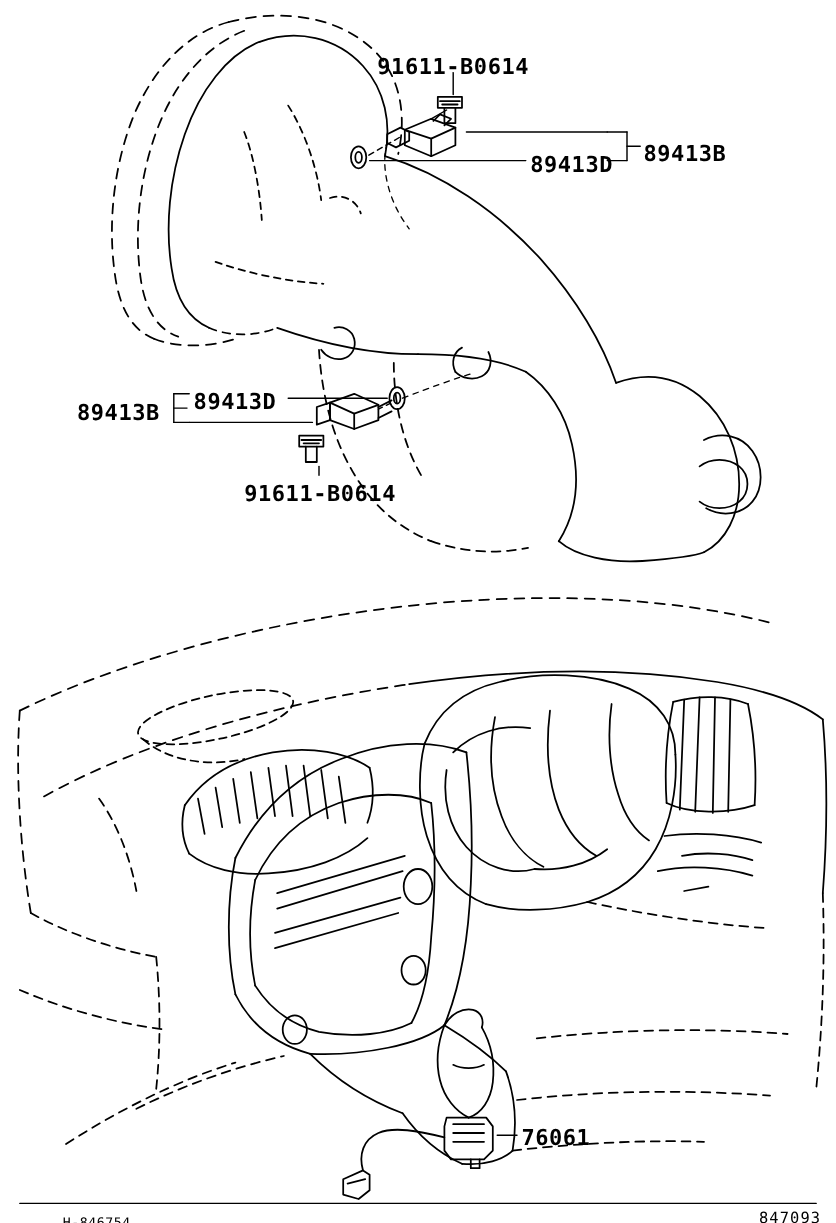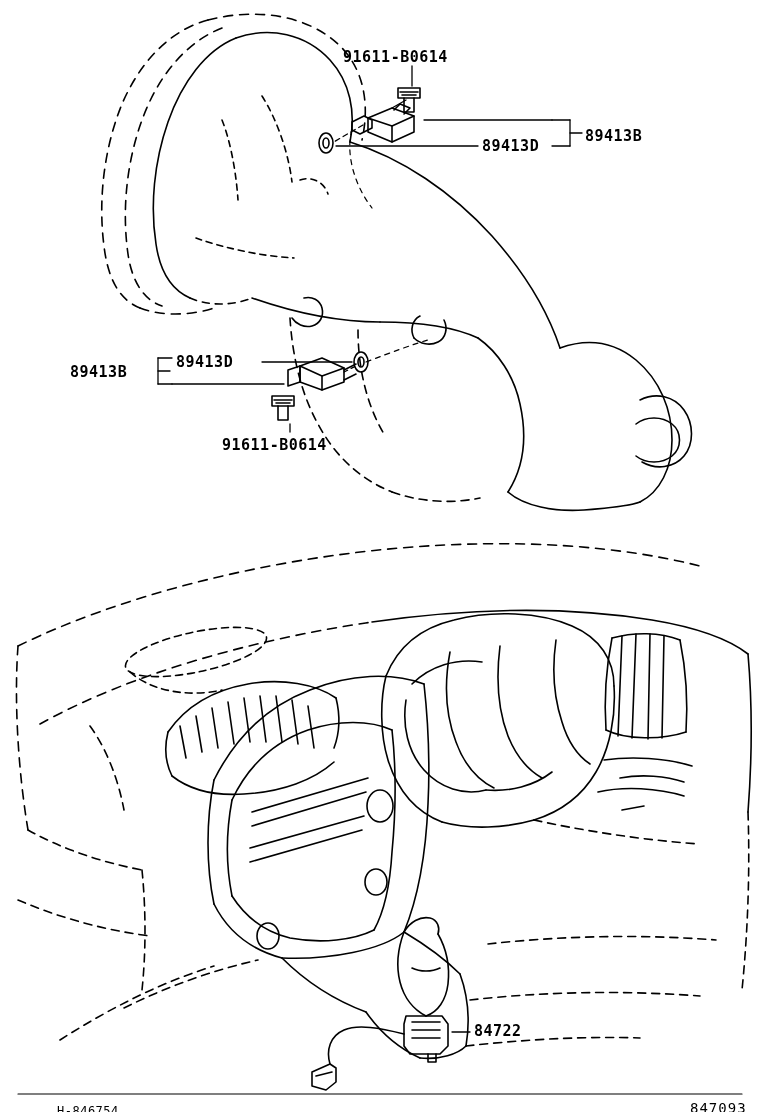--- a/index.html
+++ b/index.html
@@ -20,21 +20,21 @@
   .svg-layer {
     position: absolute;
     left: 0;
     top: 0;
     width: 760px;
     height: 1112px;
   }
   .lbl {
     position: absolute;
     font-family: "DejaVu Sans Mono", monospace;
-    font-size: 15px;
+    font-size: 20px;
     font-weight: bold;
     letter-spacing: 0.5px;
     color: #000000;
     white-space: nowrap;
   }
   .lbl-sm {
     position: absolute;
     font-family: "DejaVu Sans Mono", monospace;
     font-size: 13px;
     letter-spacing: 0.5px;
@@ -303,18 +303,18 @@
       <path d="M18,1094 L742,1094" stroke-width="1.2"></path>
     </g>
   </svg>
 
   <div class="lbl" id="lbl-91611-top">91611-B0614</div>
   <div class="lbl" id="lbl-89413d-top">89413D</div>
   <div class="lbl" id="lbl-89413b-top">89413B</div>
   <div class="lbl" id="lbl-89413d-mid">89413D</div>
   <div class="lbl" id="lbl-89413b-mid">89413B</div>
   <div class="lbl" id="lbl-91611-mid">91611-B0614</div>
-  <div class="lbl" id="lbl-84722">84722</div>
+  <div class="lbl" id="lbl-84722">76061</div>
 
   <div class="lbl-sm footer-left" id="lbl-footer-left">H-846754</div>
   <div class="lbl-sm footer-right" id="lbl-footer-right">847093</div>
 
 </div>
 
 </body></html>

